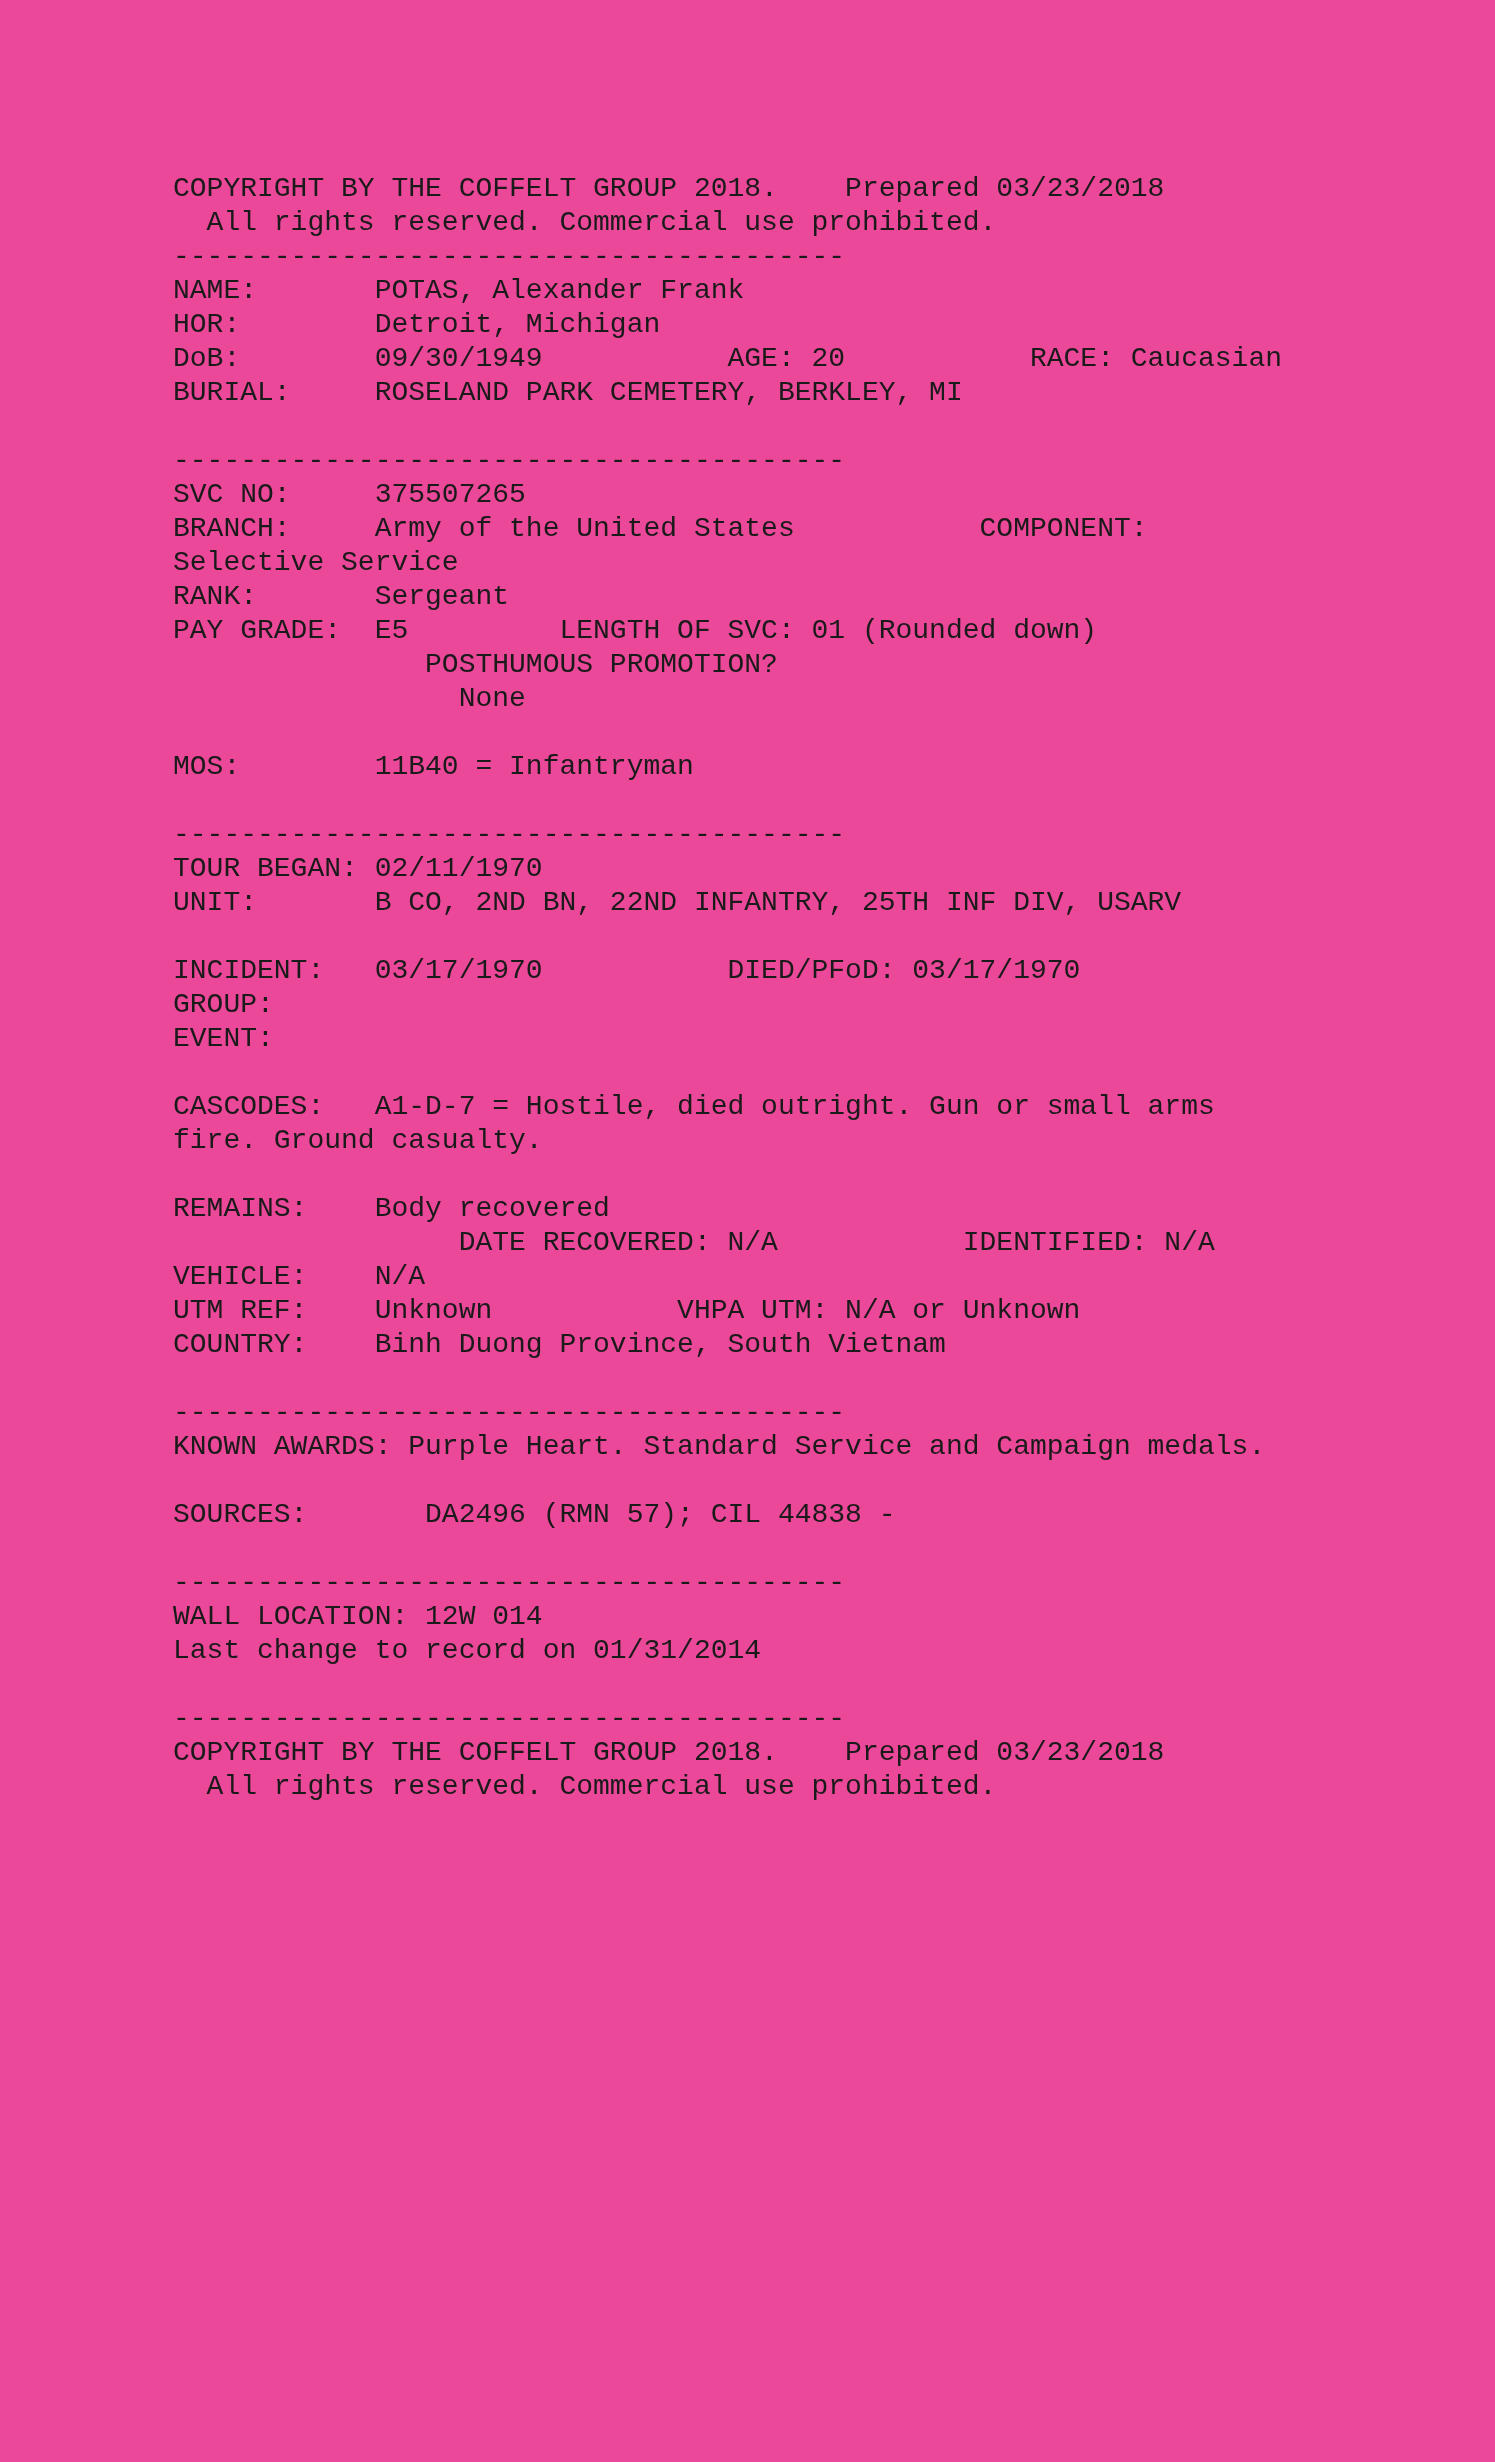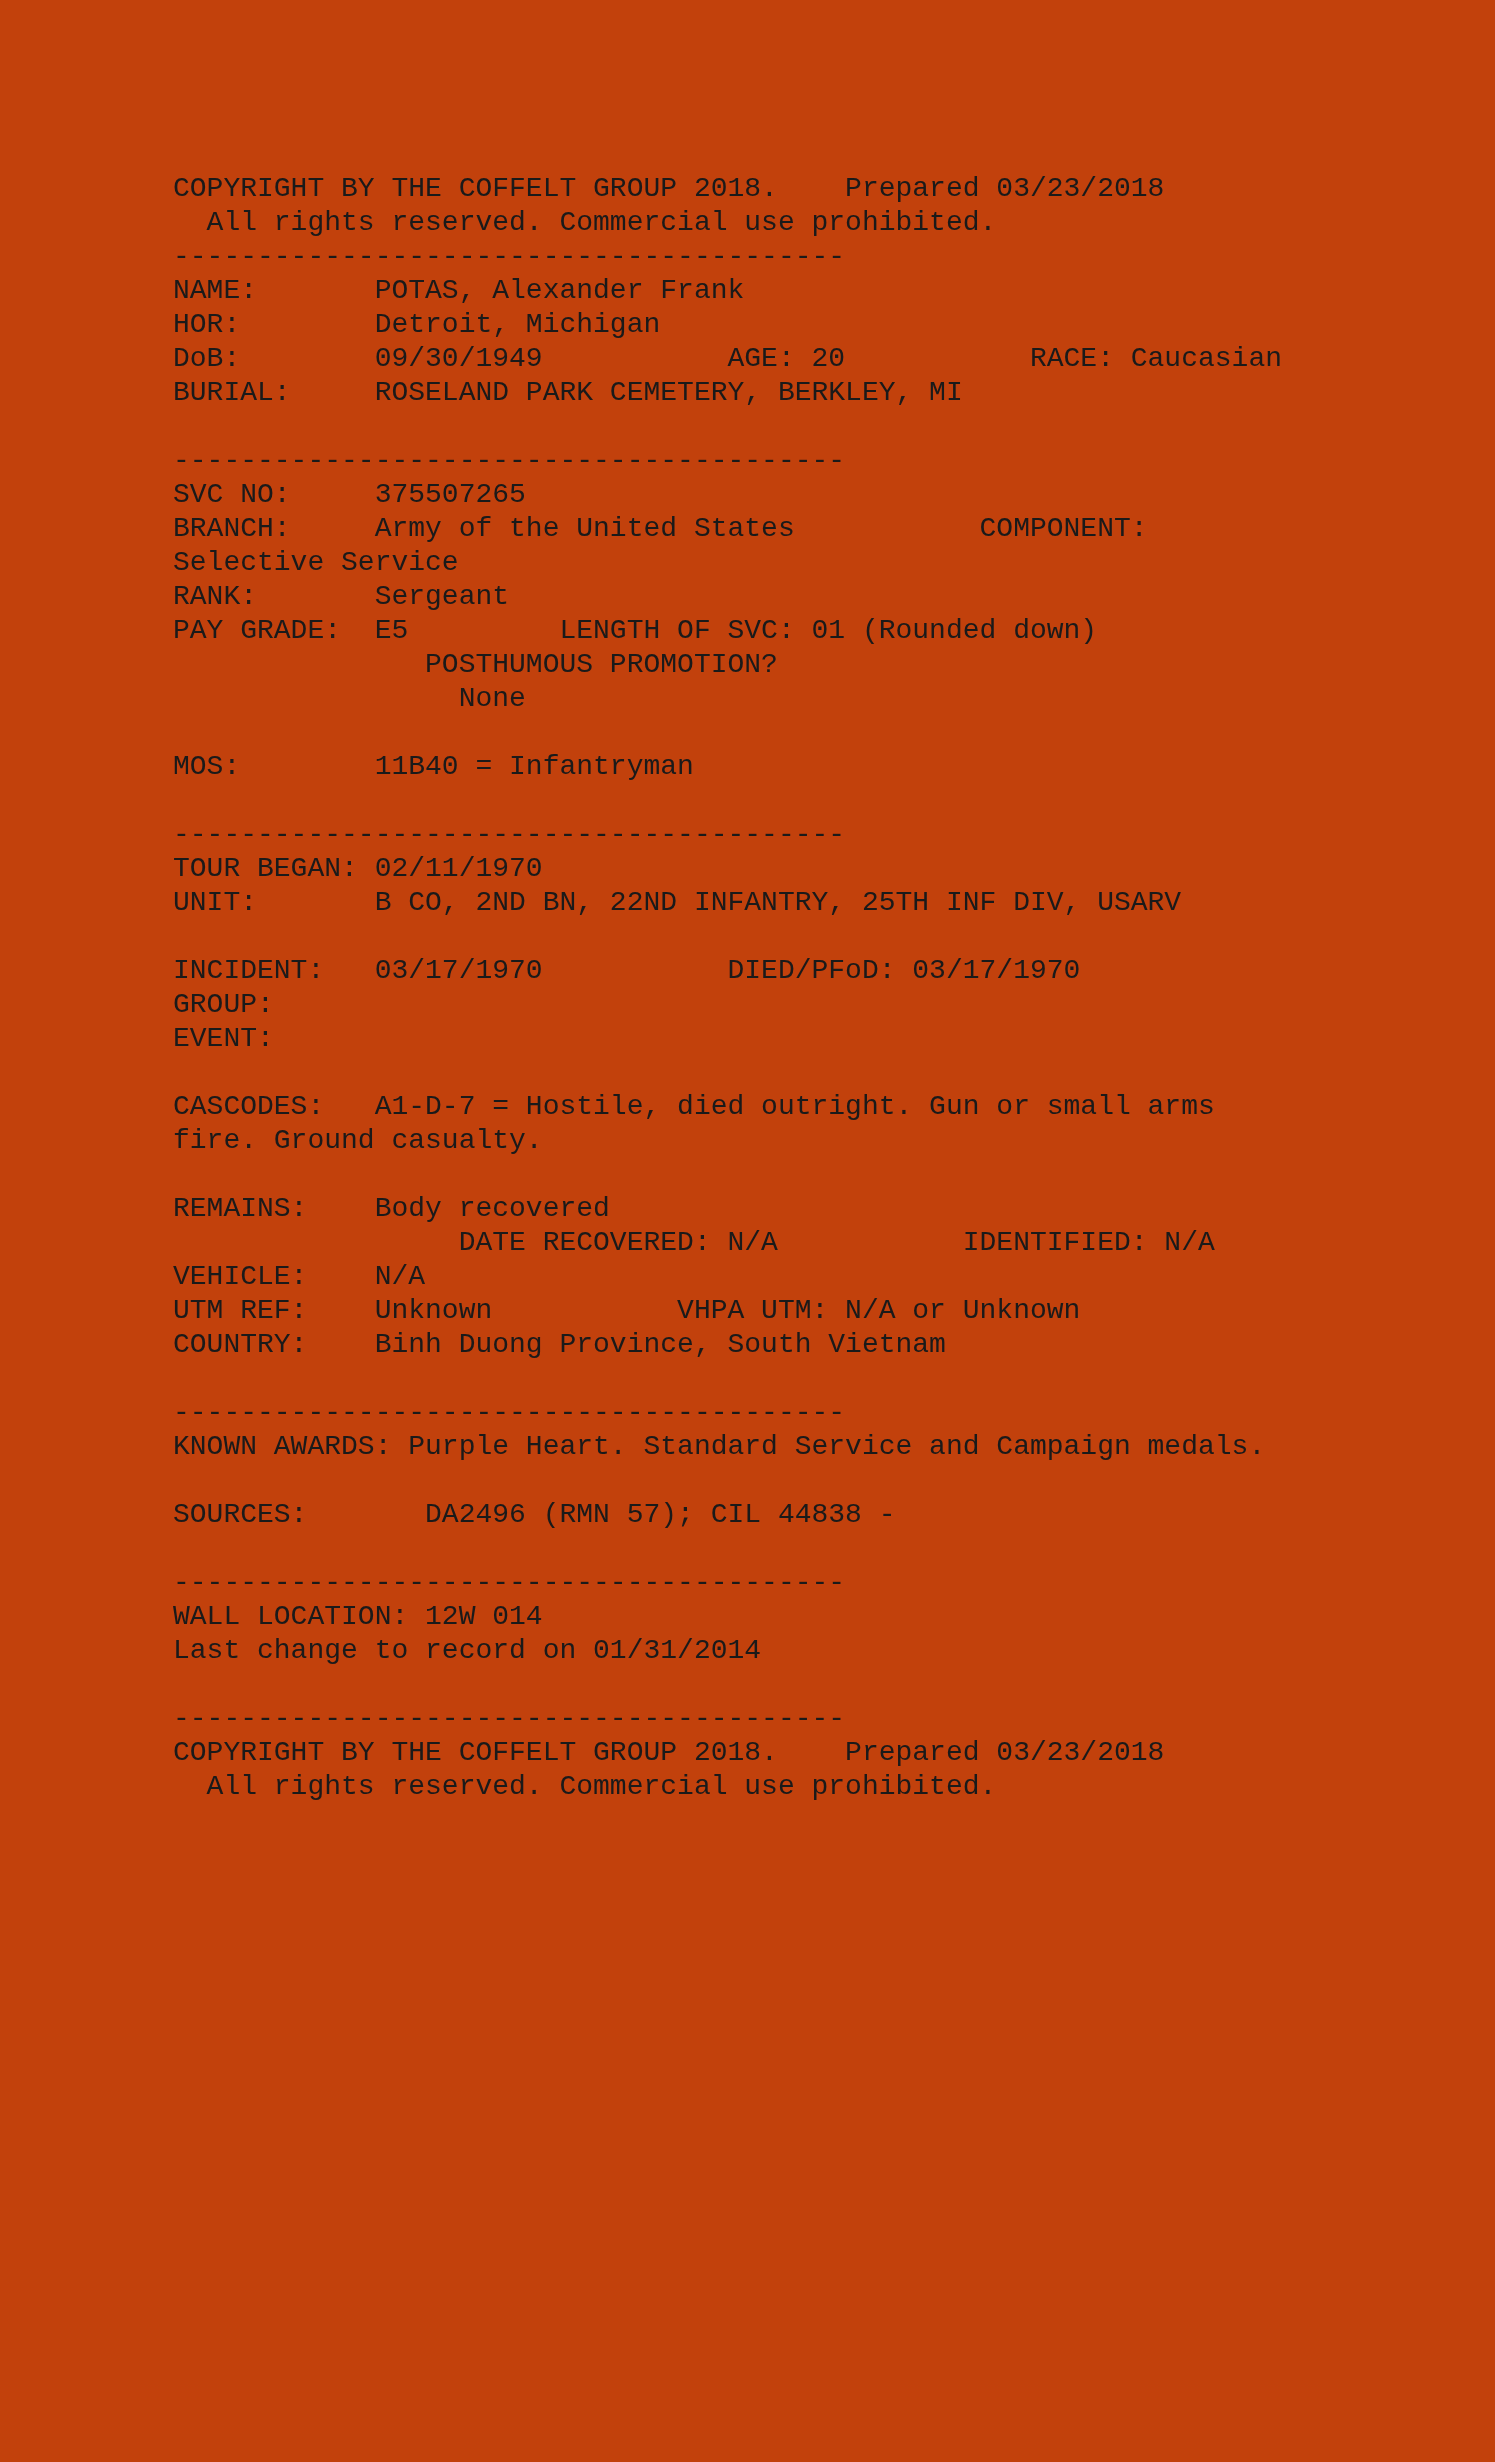--- a/index.html
+++ b/index.html
@@ -9,21 +9,21 @@
     body {
       width: 1495px;
       height: 2462px;
       background: #ffffff;
       overflow: hidden;
     }
     .page {
       position: relative;
       width: 1495px;
       height: 2462px;
-      background: #c2410c;
+      background: #ec4899;
     }
     .record {
       margin: 0;
       padding: 172px 35px 0 173px;
       font-family: "Liberation Mono", "DejaVu Sans Mono", monospace;
       font-size: 28px;
       line-height: 34px;
       color: #1a1a1a;
       white-space: pre;
       font-weight: 400;

